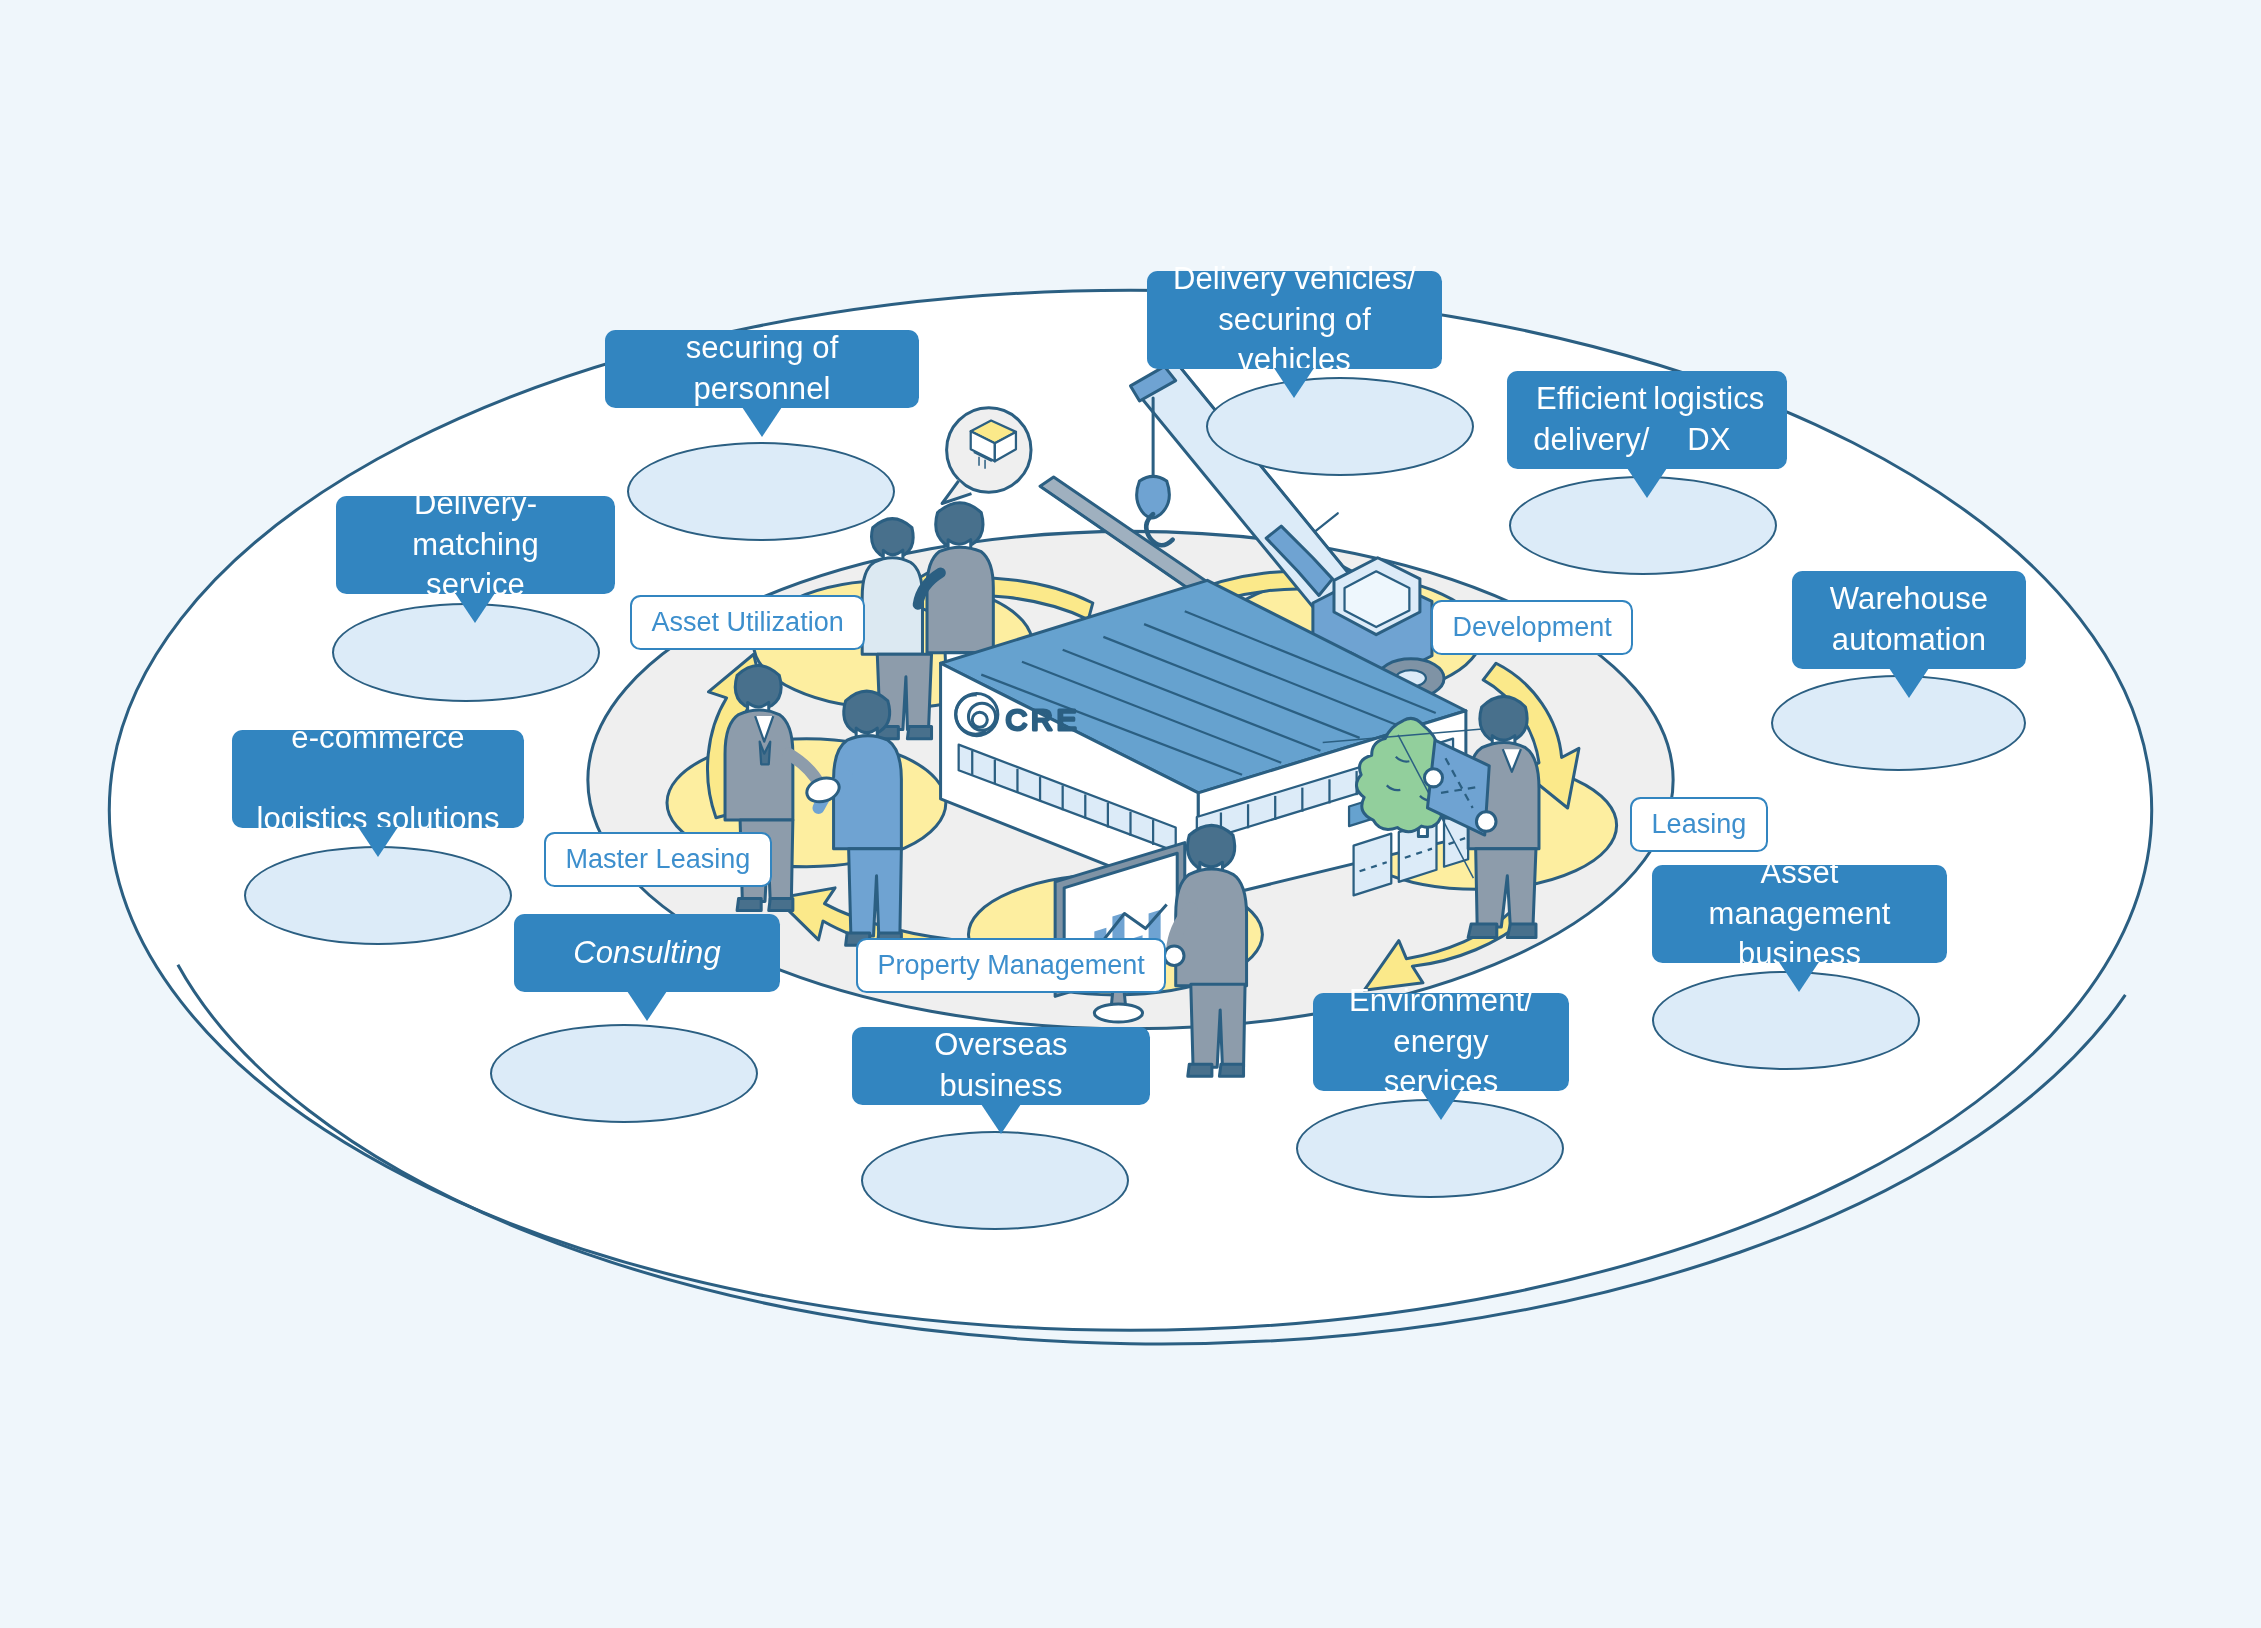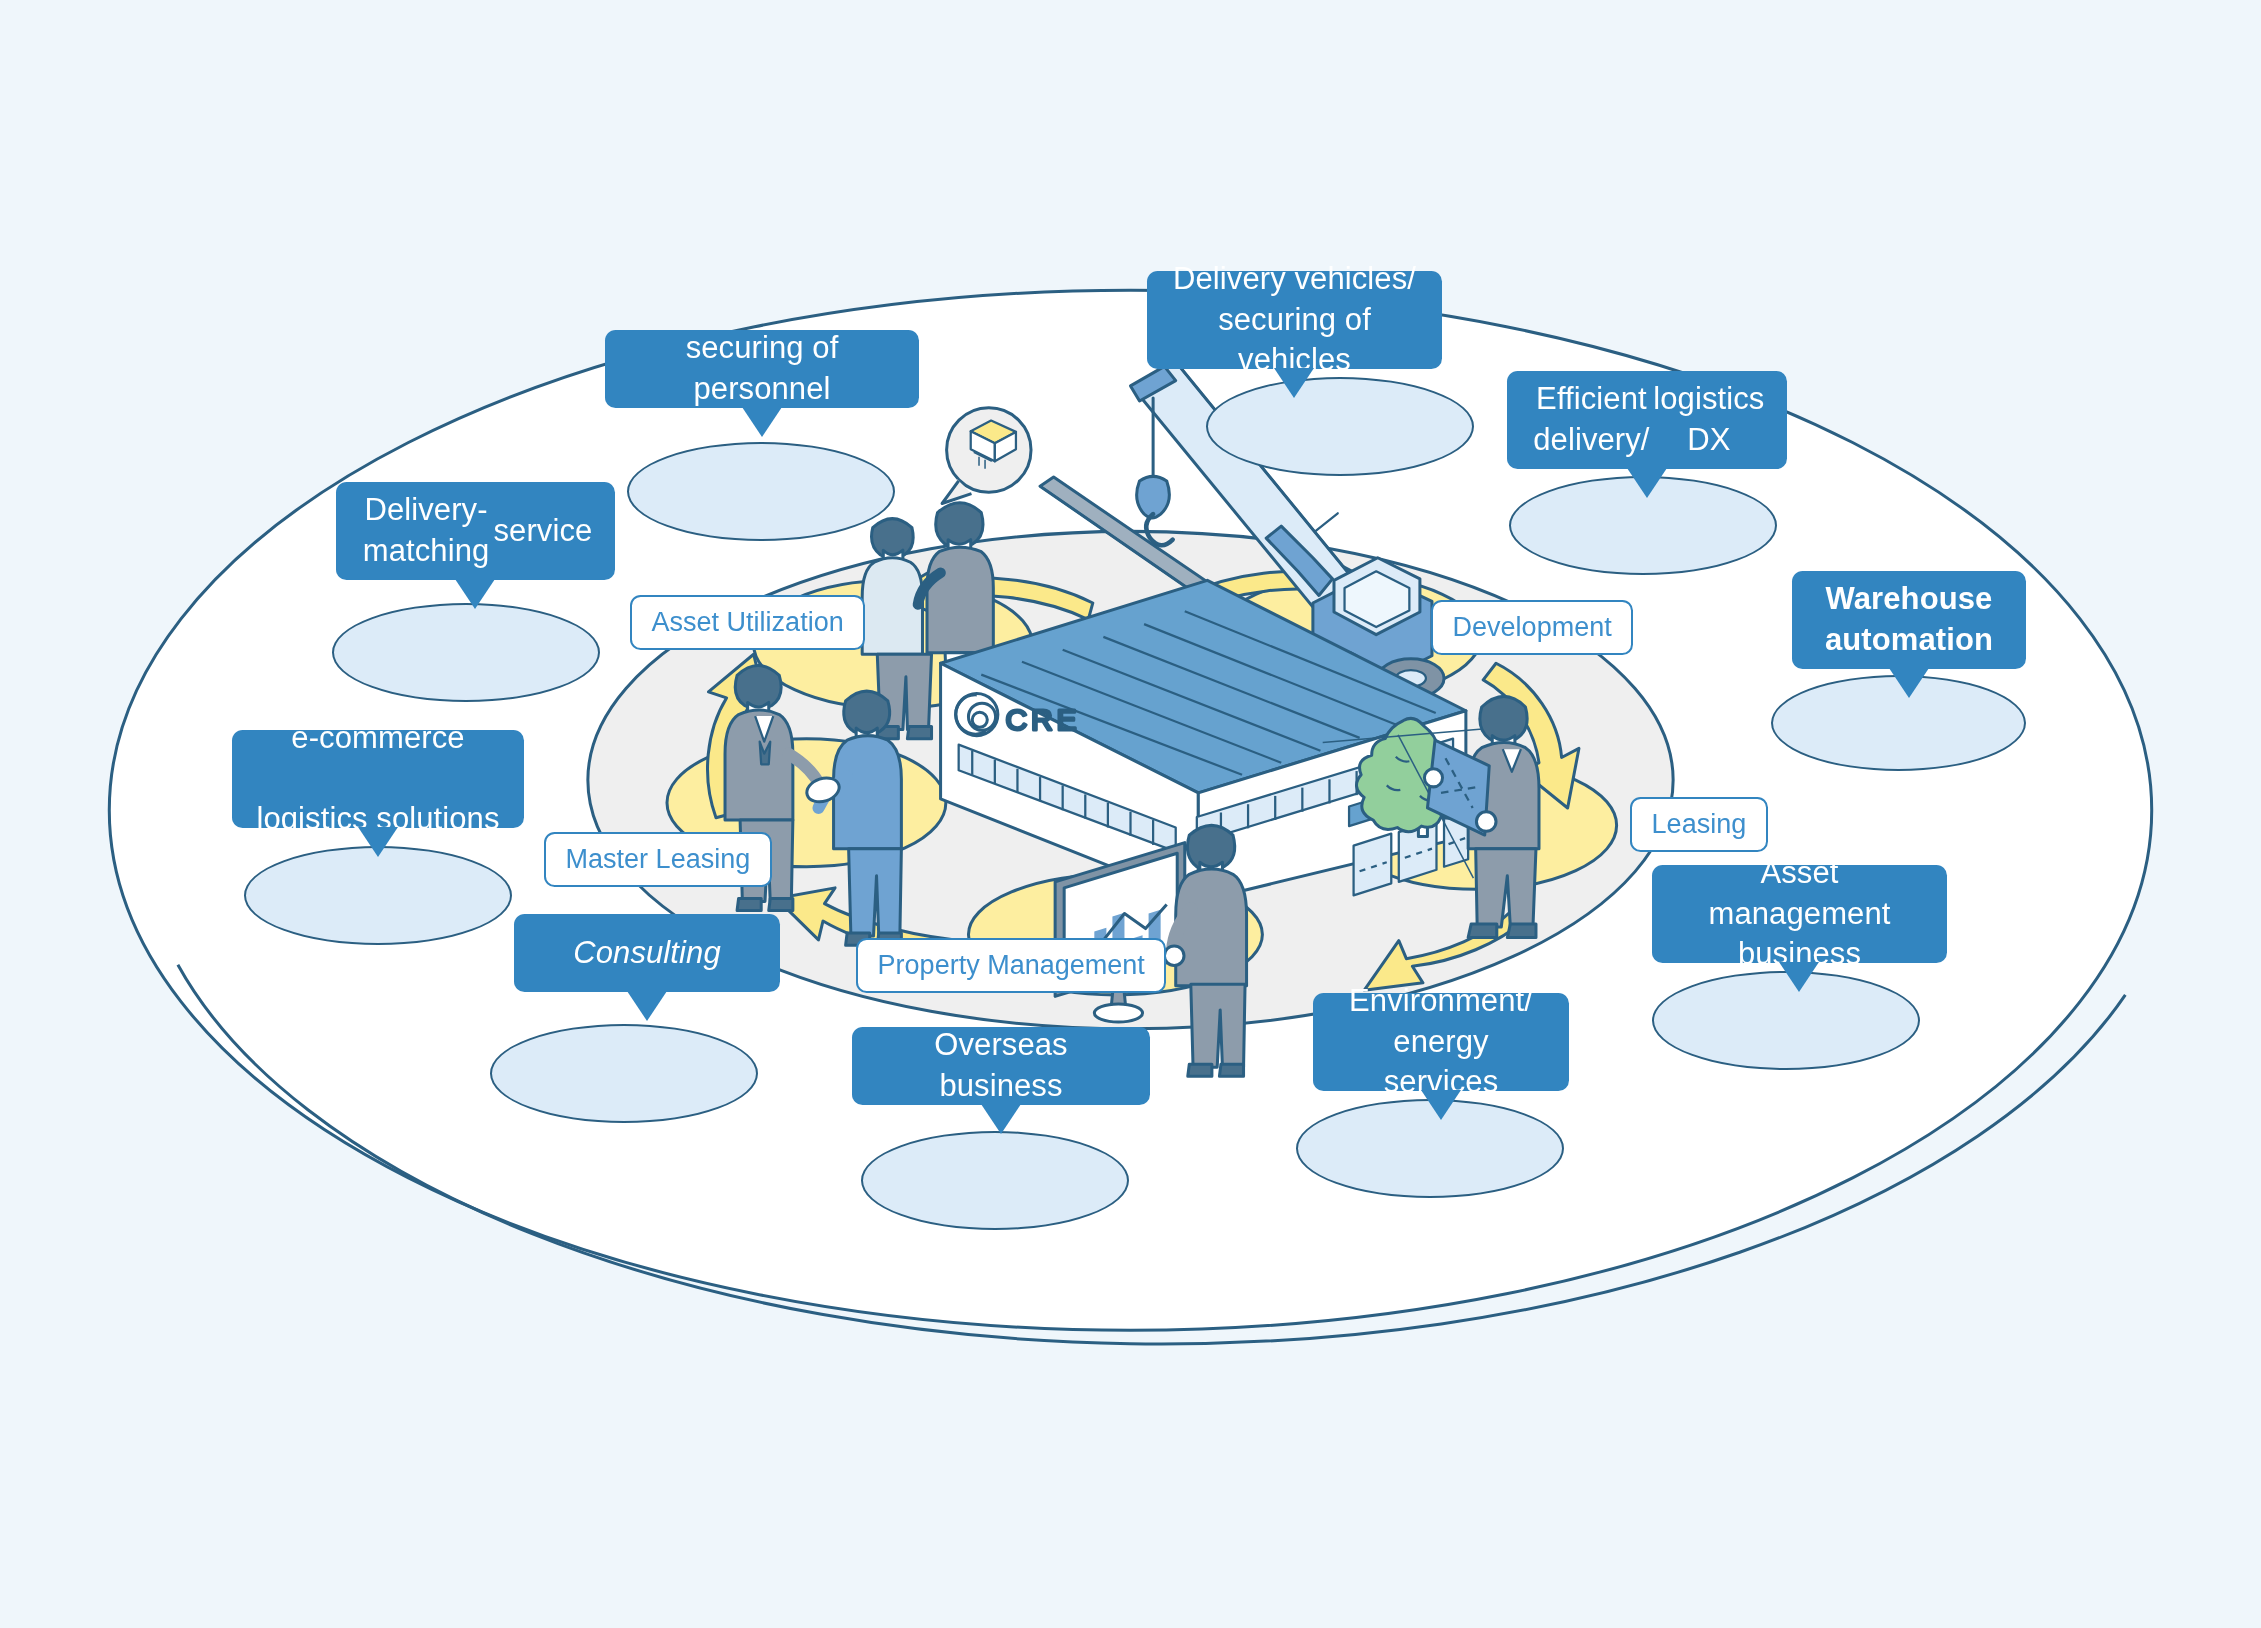--- a/index.html
+++ b/index.html
@@ -353,21 +353,21 @@
     <span>securing of vehicles</span>
     <span class="tail"></span>
   </div>
 
   <div class="callout" style="left:1507px; top:371px; width:280px; height:98px; flex-direction:row;">
     <span>Efficient delivery/</span>
     <span>logistics DX</span>
     <span class="tail"></span>
   </div>
 
-  <div class="callout" style="left:1792px; top:571px; width:234px; height:98px; flex-direction:column;font-weight:bold;">
+  <div class="callout" style="left:1792px; top:571px; width:234px; height:98px; flex-direction:column;">
     <span>Warehouse</span>
     <span>automation</span>
     <span class="tail"></span>
   </div>
 
   <div class="callout" style="left:1652px; top:865px; width:295px; height:98px; flex-direction:column;align-items:center;">
     <span>Asset management</span>
     <span>business</span>
     <span class="tail"></span>
   </div>
@@ -387,21 +387,21 @@
     <span>Consulting</span>
     <span class="tail"></span>
   </div>
 
   <div class="callout" style="left:232px; top:730px; width:292px; height:98px; flex-direction:column;gap:40px;">
     <span>e-commerce</span>
     <span>logistics solutions</span>
     <span class="tail"></span>
   </div>
 
-  <div class="callout" style="left:336px; top:482px; width:279px; height:98px; flex-direction:row;align-items:center;">
+  <div class="callout" style="left:336px; top:496px; width:279px; height:98px; flex-direction:column;align-items:center;">
     <span>Delivery-matching</span>
     <span>service</span>
     <span class="tail"></span>
   </div>
 
   <div class="pill" style="left:630px; top:595px;">
     <span>Asset Utilization</span>
   </div>
 
   <div class="pill" style="left:1431px; top:600px;">

